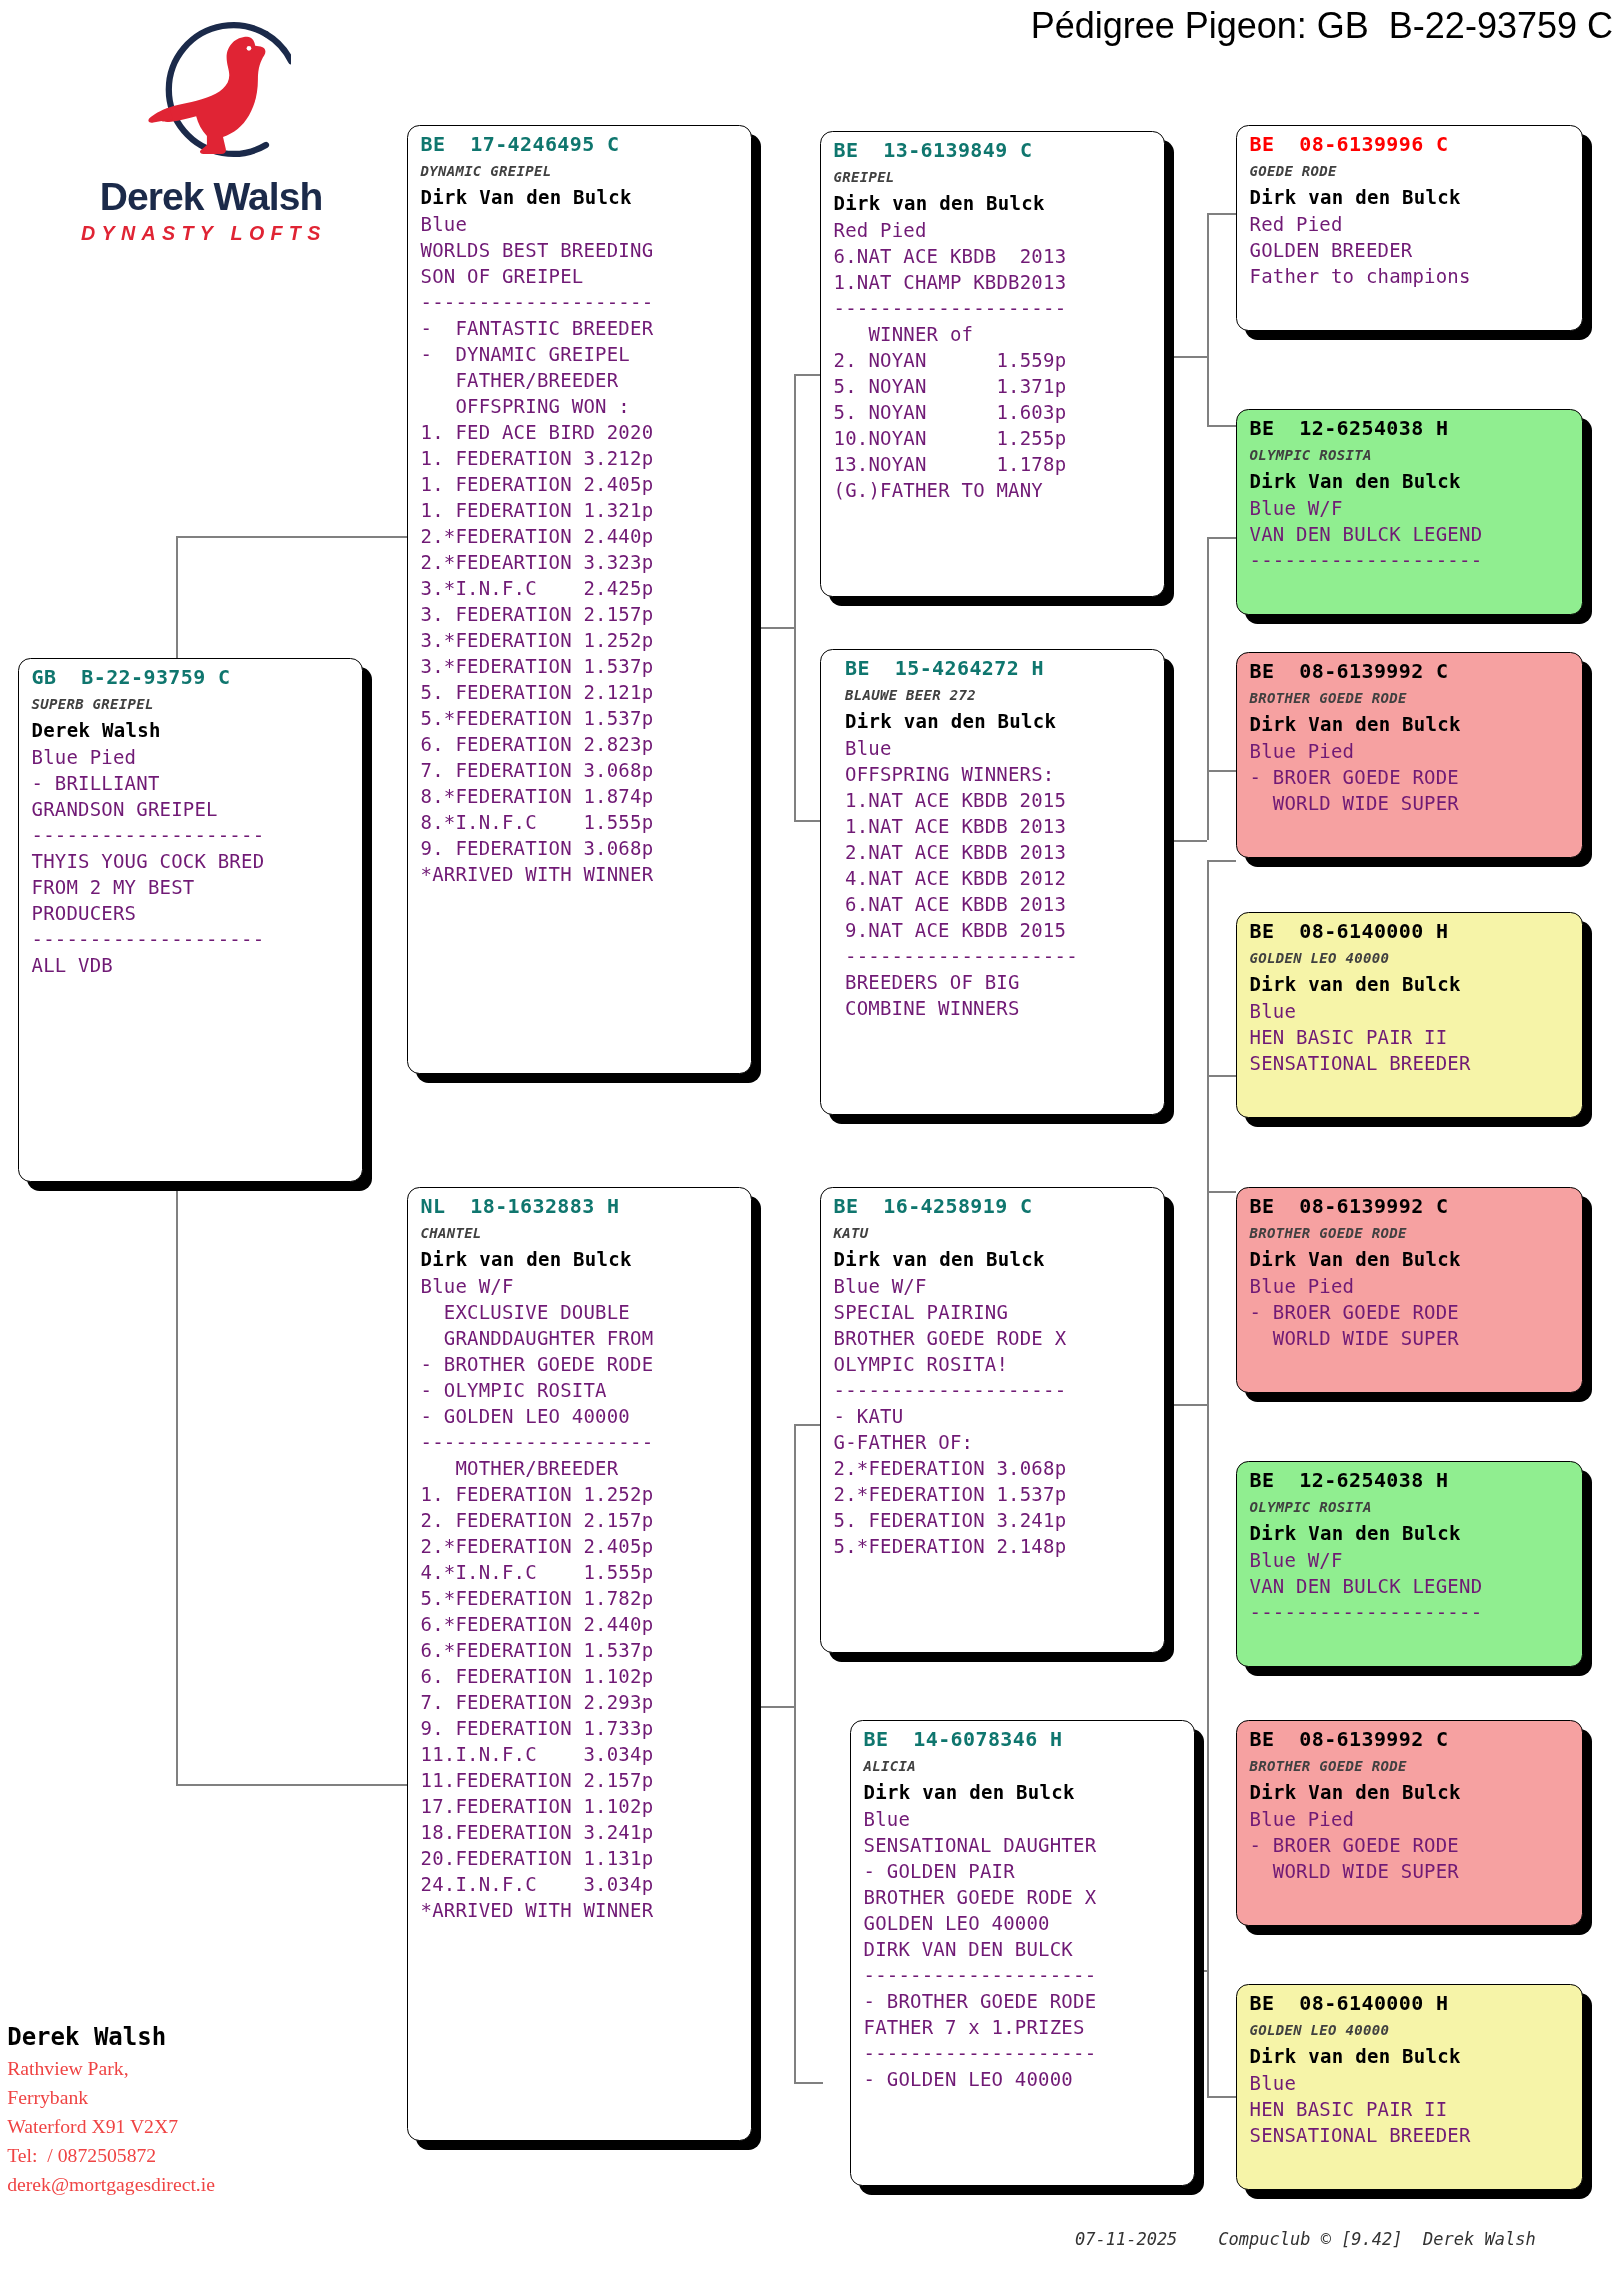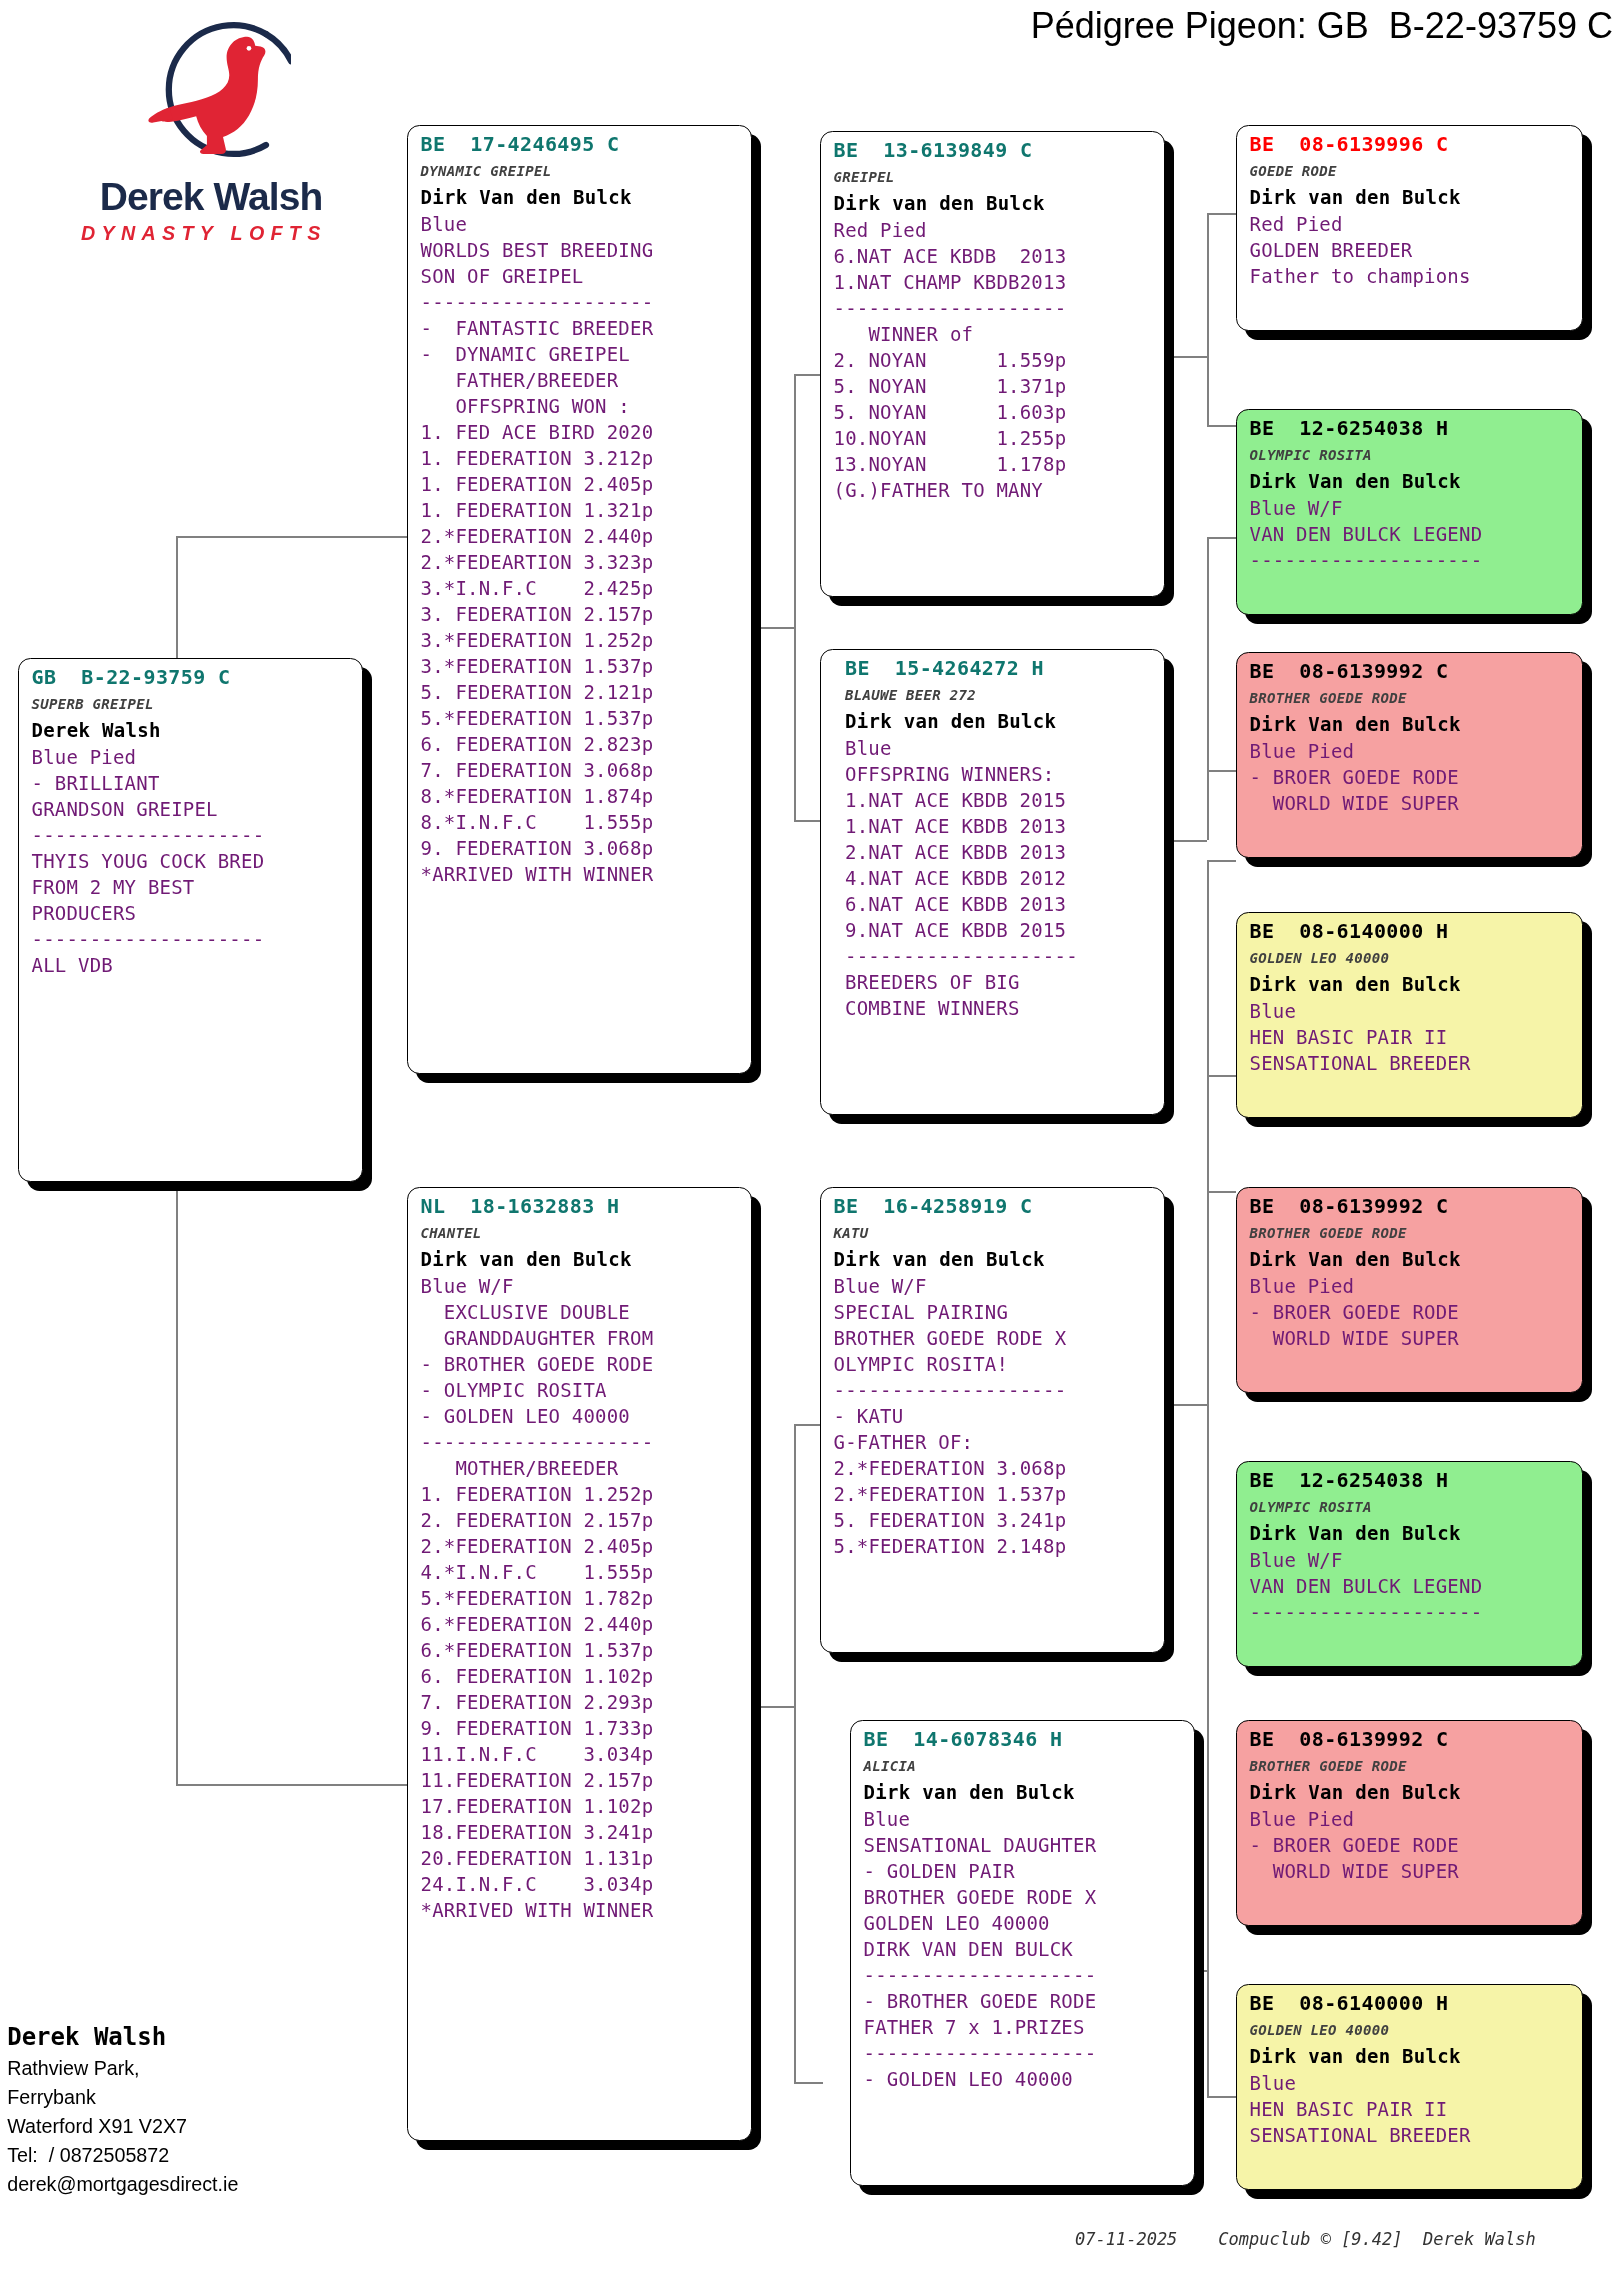--- a/index.html
+++ b/index.html
@@ -35,21 +35,21 @@
   .pbox.yellow{background:#f6f4a8;}
 
   
   .lnk{position:absolute;background:#808080;}
   .lnk.h{height:1.8px;}
   .lnk.v{width:1.8px;}
 
   
   #addr{position:absolute;left:7.2px;top:2020px;width:394px;}
   #addr .nm{font-family:"DejaVu Sans Mono",monospace;font-weight:bold;font-size:24px;color:#000;line-height:34px;white-space:pre;}
-  #addr .l{font-family:Liberation Sans, sans-serif;font-size:19.7px;color:#000000;line-height:29px;white-space:pre;}
+  #addr .l{font-family:Liberation Serif, serif;font-size:19.7px;color:#ef4444;line-height:29px;white-space:pre;}
   #credit{position:absolute;left:1075px;top:2229px;width:537px;
       font-family:"DejaVu Sans Mono",monospace;font-style:italic;font-size:17px;color:#333;white-space:pre;}
 </style>
 </head>
 <body>
 
 <div id="logo">
   <div class="mark">
     <svg viewBox="0 0 180 180" width="161" height="161">
       <path d="M152 28 A72 72 0 1 0 152 152" fill="none" stroke="#1b2a4a" stroke-width="7" stroke-linecap="round"></path>

